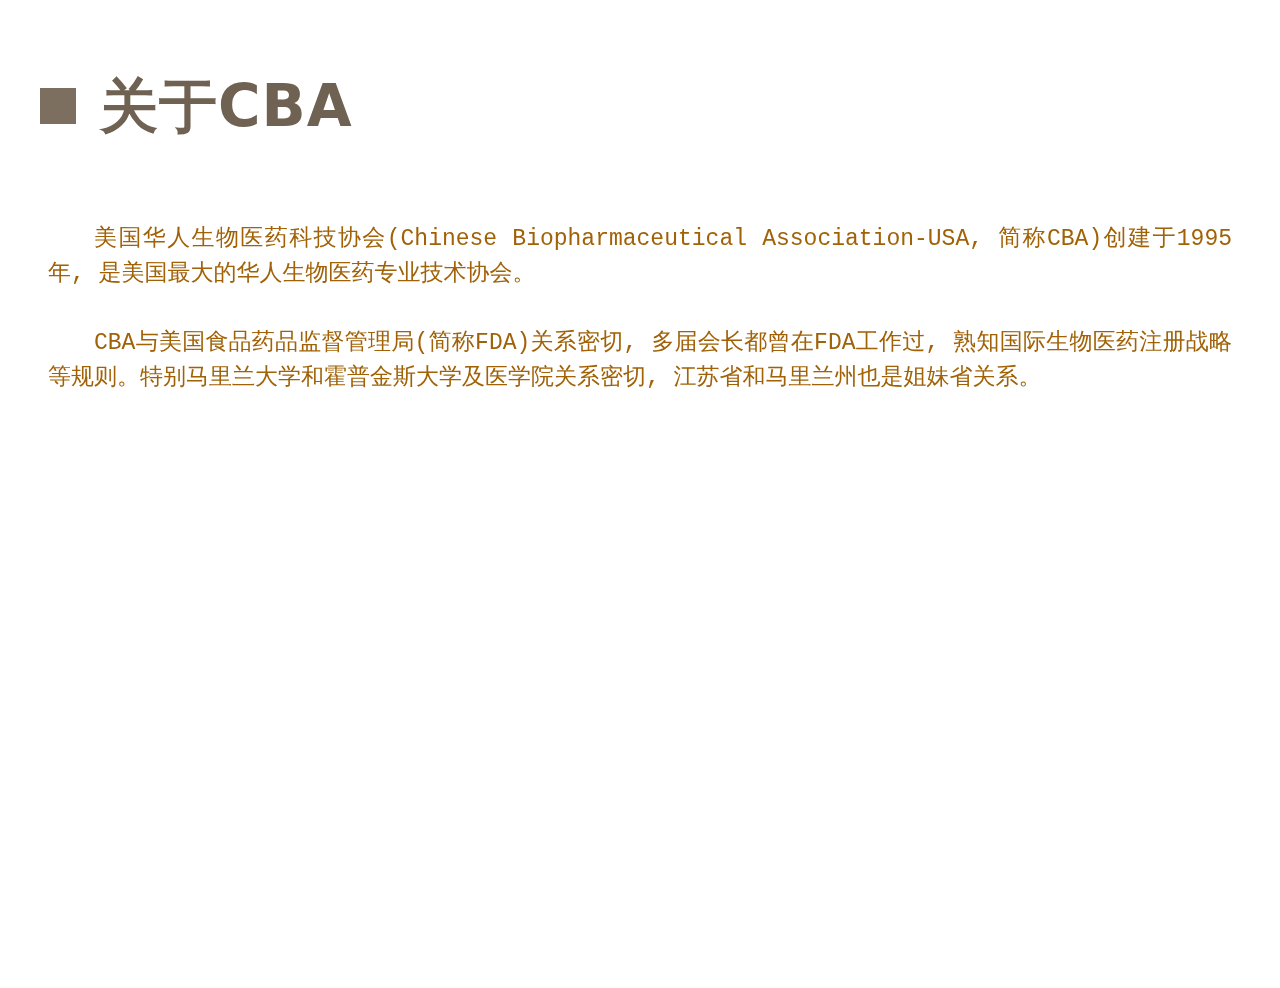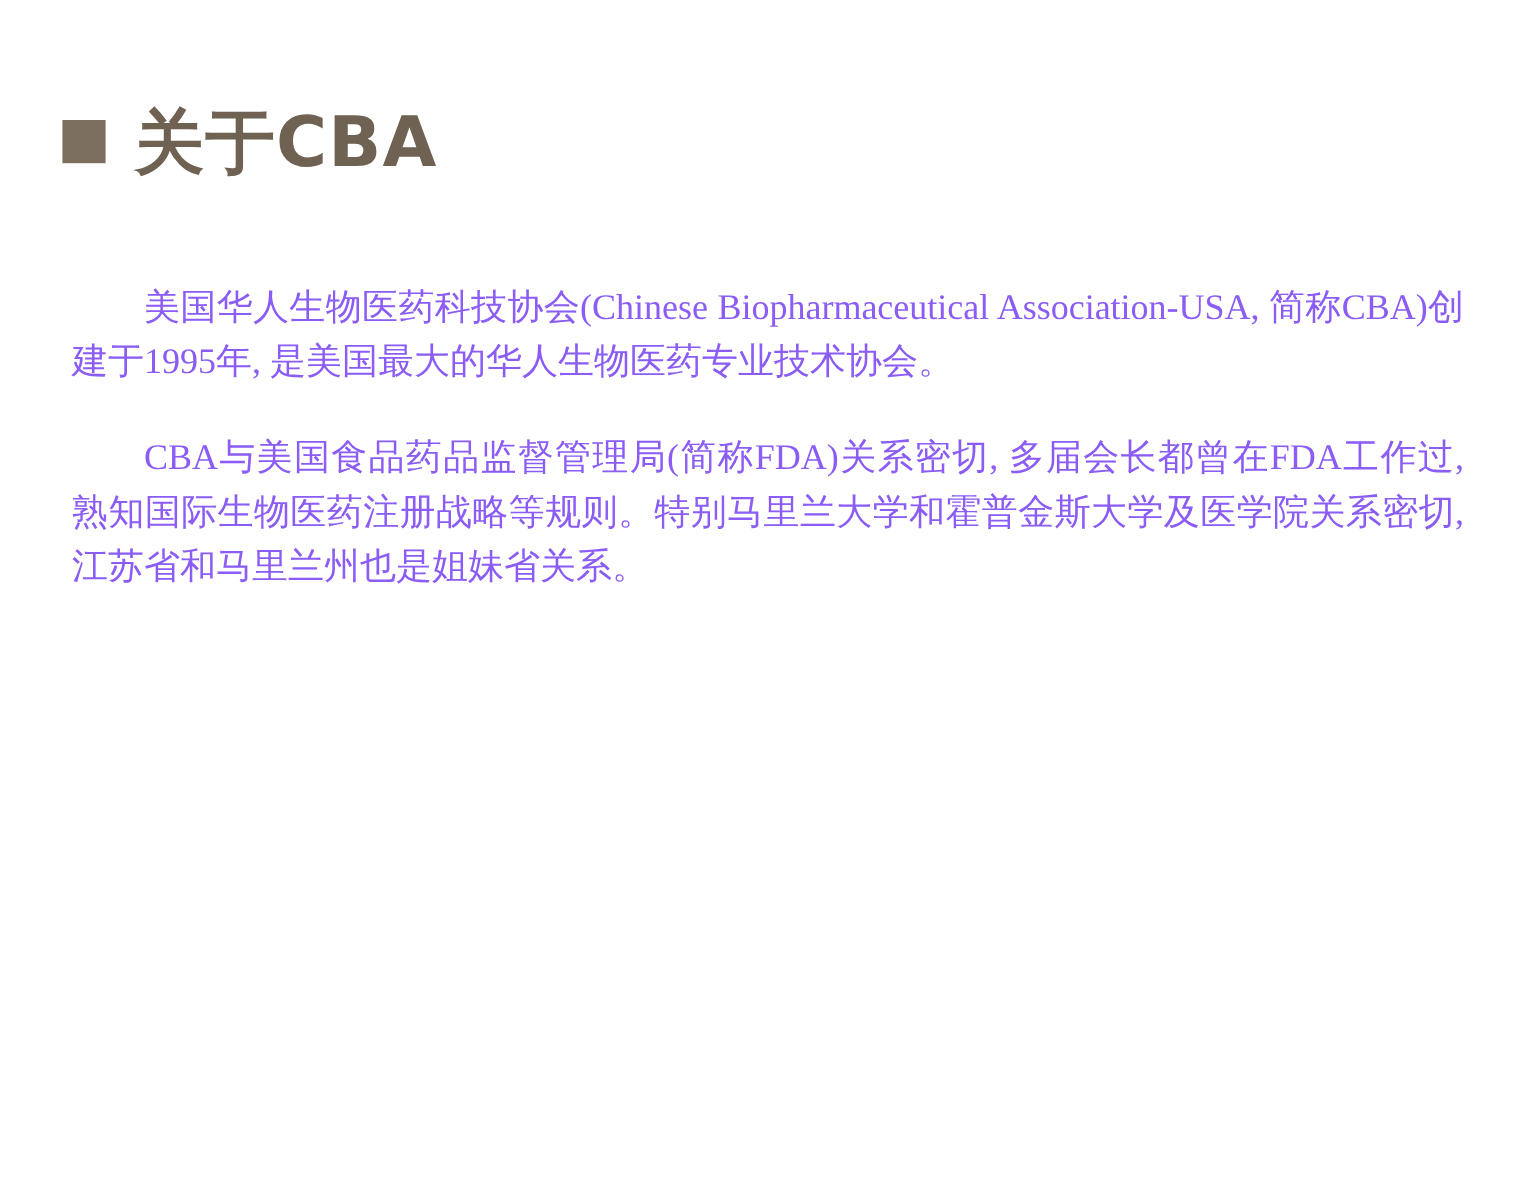--- a/index.html
+++ b/index.html
@@ -13,21 +13,21 @@
     background: #ffffff;
     font-family: "Liberation Serif", "DejaVu Serif", serif;
     color: #231f1c;
     overflow: hidden;
   }
   .slide {
     position: relative;
     width: 1280px;
     height: 988px;
     box-sizing: border-box;
-    padding: 12px;
+    padding: 0;
   }
   .title-row {
     display: flex;
     align-items: center;
     padding: 38px 0 0 40px;
   }
   .title-bullet {
     width: 36px;
     height: 36px;
     background: #7d6f5f;
@@ -40,27 +40,27 @@
     font-weight: bold;
     color: #6f6252;
     letter-spacing: 1px;
     line-height: 1;
   }
   .body-block {
     padding: 48px 48px 0 48px;
   }
   p.para {
     margin: 0 0 34px 0;
-    font-size: 30px;
+    font-size: 23px;
     line-height: 1.52;
     text-align: justify;
     text-justify: inter-ideograph;
     text-indent: 2em;
-    color: #8b5cf6;
-    font-family: Liberation Serif, serif;
+    color: #a16207;
+    font-family: Liberation Mono, monospace;
   }
   p.para:last-child {
     margin-bottom: 0;
   }
 </style>
 </head>
 <body>
 
 <div class="slide">
 

